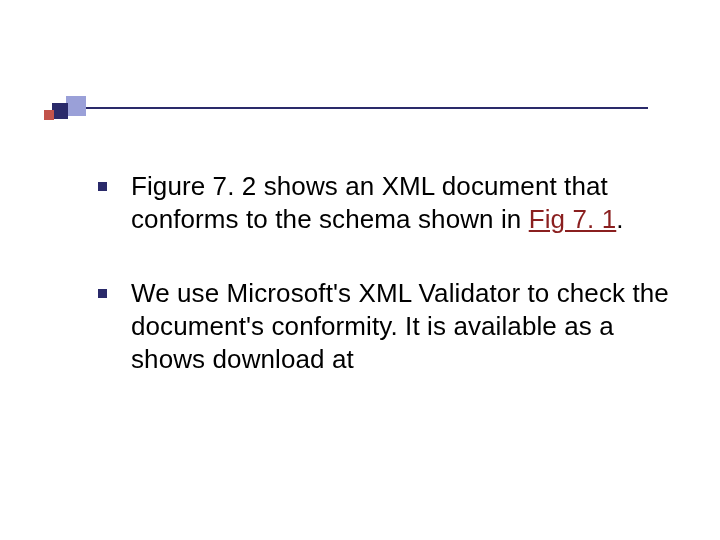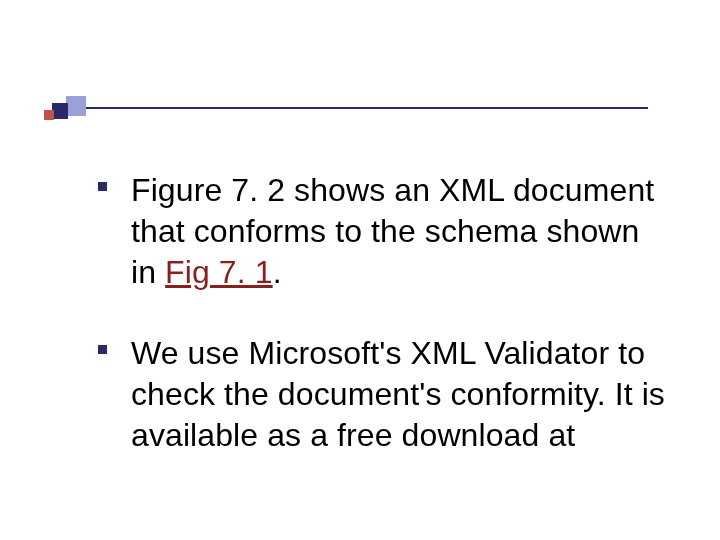--- a/index.html
+++ b/index.html
@@ -69,21 +69,21 @@
   .bullet-marker {
     flex: 0 0 auto;
     width: 9px;
     height: 9px;
     background: #2a2a6a;
     margin-top: 12px;
     margin-right: 24px;
   }
   .bullet-text {
     flex: 1 1 auto;
-    font-size: 32px;
+    font-size: 26px;
     line-height: 1.28;
     color: #000000;
     letter-spacing: 0.1px;
   }
   .link {
     text-decoration: underline;
     color: #8a1f1f;
   }
 </style>
 </head>
@@ -102,18 +102,18 @@
     <div class="bullet-item">
       <div class="bullet-marker"></div>
       <div class="bullet-text">
         <span>Figure 7. 2 shows an XML document that conforms to the schema shown in </span><span class="link">Fig 7. 1</span><span>.</span>
       </div>
     </div>
 
     <div class="bullet-item">
       <div class="bullet-marker"></div>
       <div class="bullet-text">
-        <span>We use Microsoft's XML Validator to check the document's conformity. It is available as a free download at</span>
+        <span>We use Microsoft's XML Validator to check the document's conformity. It is available as a shows download at</span>
       </div>
     </div>
 
   </div>
 </div>
 
 </body></html>

